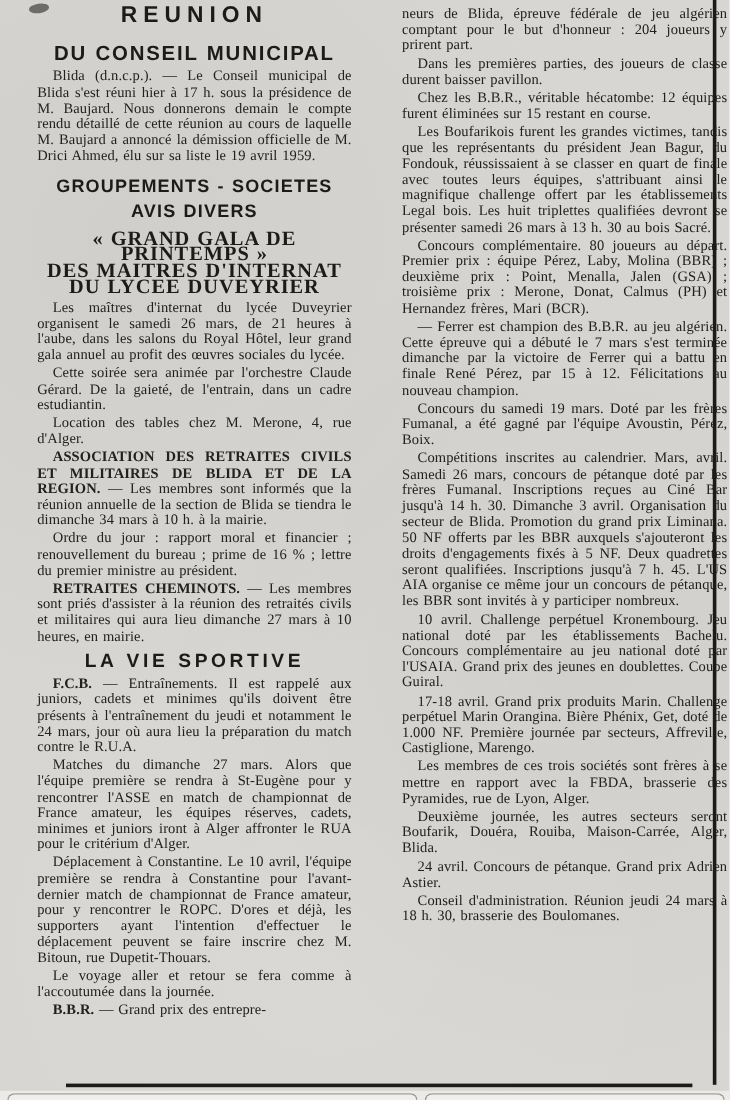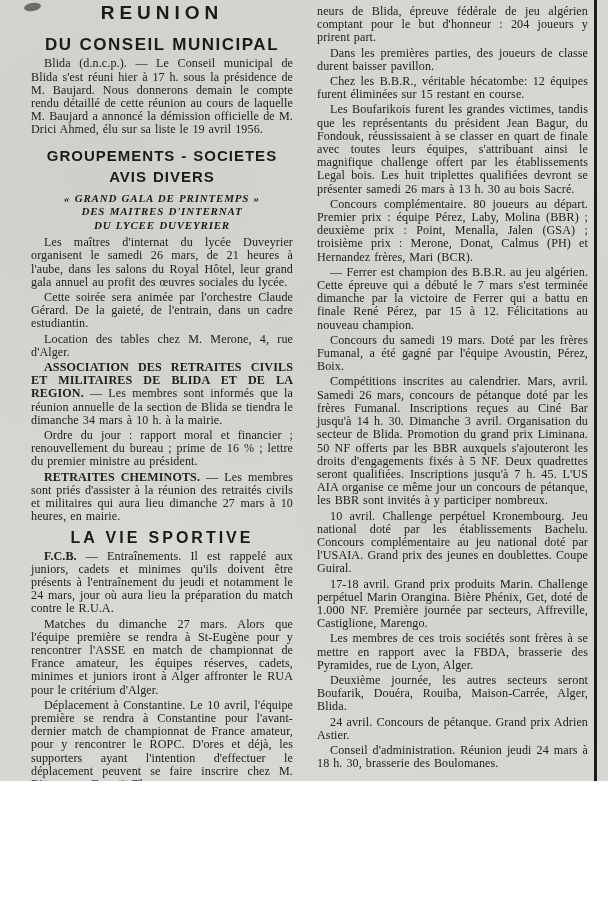--- a/index.html
+++ b/index.html
@@ -1,50 +1,50 @@
 <!DOCTYPE html>
 <html><head>
 <meta charset="utf-8">
 <style>
   html,body { margin:0; padding:0; }
   .page {
     position:relative;
-    width:608px; height:781px;
+    width:608px; height:917px;
     background:#d7d6d2;
     background-image:
       radial-gradient(circle at 18% 22%, rgba(0,0,0,0.035), transparent 45%),
       radial-gradient(circle at 80% 60%, rgba(0,0,0,0.03), transparent 50%),
       radial-gradient(circle at 45% 85%, rgba(255,255,255,0.05), transparent 40%);
     overflow:hidden;
     color:#222120;
     font-family:"Liberation Serif", serif;
   }
   .col {
     position:absolute; top:0;
     text-align:justify;
     font-size:12.1px; line-height:13.2px;
     letter-spacing:0.1px; word-spacing:0.8px;
   }
   .col-left  { left:31px;  width:262px; padding-top:6px; }
-  .col-right { left:317px; width:271px; padding-top:5px; }
+  .col-right { left:335px; width:271px; padding-top:5px; }
 
   p.body { margin:0 0 2px 0; text-indent:13px; }
   p.body.noindent { text-indent:0; }
   .lead { font-weight:bold; }
 
   h1, h2, h3 { text-align:center; color:#1b1b1a; }
   h1 { margin:0 0 6px 0; font-family:"Liberation Sans", sans-serif; }
   .h1-line1 { display:block; font-size:19px; font-weight:bold; letter-spacing:5px; }
   .h1-line2 { display:block; font-size:17px; font-weight:bold; letter-spacing:1.5px; margin-top:19px; }
 
   h2.section { margin:8px 0 3px 0; font-family:"Liberation Sans", sans-serif; }
   h2.section .h2-line { display:block; font-size:15px; font-weight:bold; letter-spacing:1px; line-height:21px; }
 
   h3.subhead { margin:5px 0 4px 0; font-family:"Liberation Serif", serif; }
-  h3.subhead .h3-line { display:block; font-size:11px; font-weight:bold; letter-spacing:0.8px; line-height:13.5px;font-style:italic; }
+  h3.subhead .h3-line { display:block; font-size:17px; font-weight:bold; letter-spacing:0.8px; line-height:13.5px; }
 
   h2.sport { margin:8px 0 5px 0; font-family:"Liberation Sans", sans-serif;
              font-size:16px; font-weight:bold; letter-spacing:3px; }
 
   .v-rule { position:absolute; left:594px; top:0; width:3px; height:904px; background:#1b1b1a; }
   .h-rule { position:absolute; left:55px; top:903px; width:522px; height:3px; background:#1b1b1a; }
 
   .bottom-strip { position:absolute; left:0; top:909px; width:608px; height:8px; background:#ebeae6; }
   .next-box { position:absolute; top:911px; height:10px; background:#f0efec;
               border:1px solid #97968f; border-bottom:none; border-radius:6px 6px 0 0; }
@@ -59,21 +59,21 @@
 
 <div class="page">
 
   <div class="speck"></div>
 
   <div class="col col-left">
     <h1>
       <span class="h1-line1">REUNION</span>
       <span class="h1-line2">DU CONSEIL MUNICIPAL</span>
     </h1>
-    <p class="body">Blida (d.n.c.p.). — Le Conseil municipal de Blida s'est réuni hier à 17 h. sous la présidence de M. Baujard. Nous donnerons demain le compte rendu détaillé de cette réunion au cours de laquelle M. Baujard a annoncé la démission officielle de M. Drici Ahmed, élu sur sa liste le 19 avril 1956.</p>
+    <p class="body">Blida (d.n.c.p.). — Le Conseil municipal de Blida s'est réuni hier à 17 h. sous la présidence de M. Baujard. Nous donnerons demain le compte rendu détaillé de cette réunion au cours de laquelle M. Baujard a annoncé la démission officielle de M. Drici Ahmed, élu sur sa liste le 19 avril 1959.</p>
 
     <h2 class="section">
       <span class="h2-line">GROUPEMENTS - SOCIETES</span>
       <span class="h2-line">AVIS DIVERS</span>
     </h2>
 
     <h3 class="subhead">
       <span class="h3-line">« GRAND GALA DE PRINTEMPS »</span>
       <span class="h3-line">DES MAITRES D'INTERNAT</span>
       <span class="h3-line">DU LYCEE DUVEYRIER</span>

